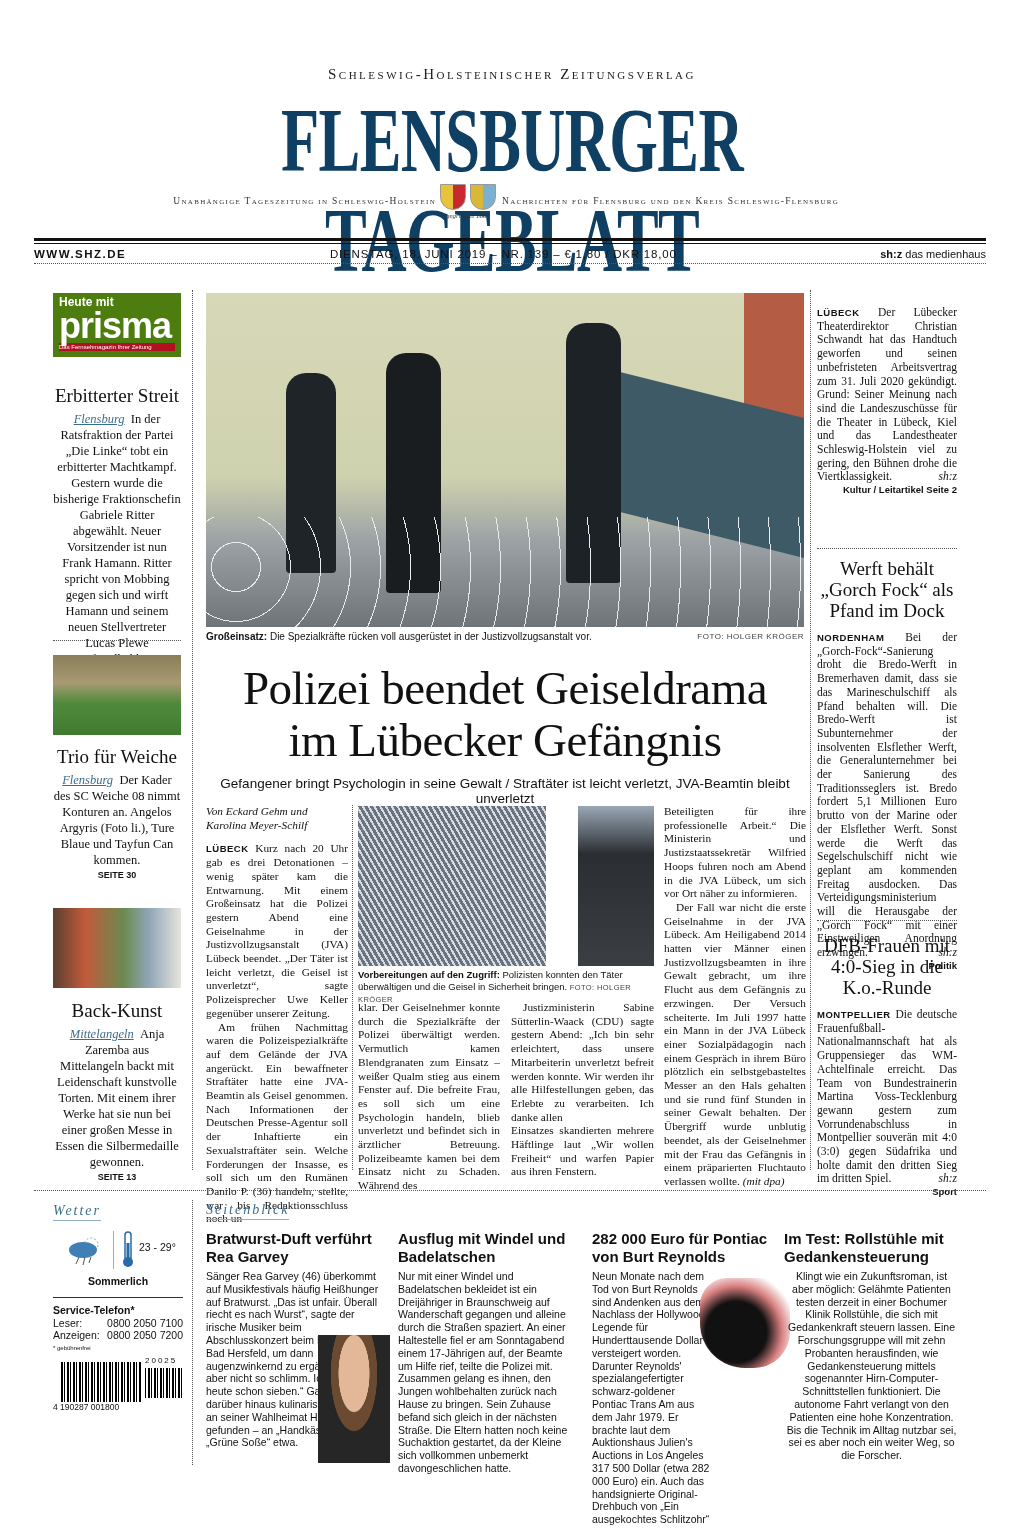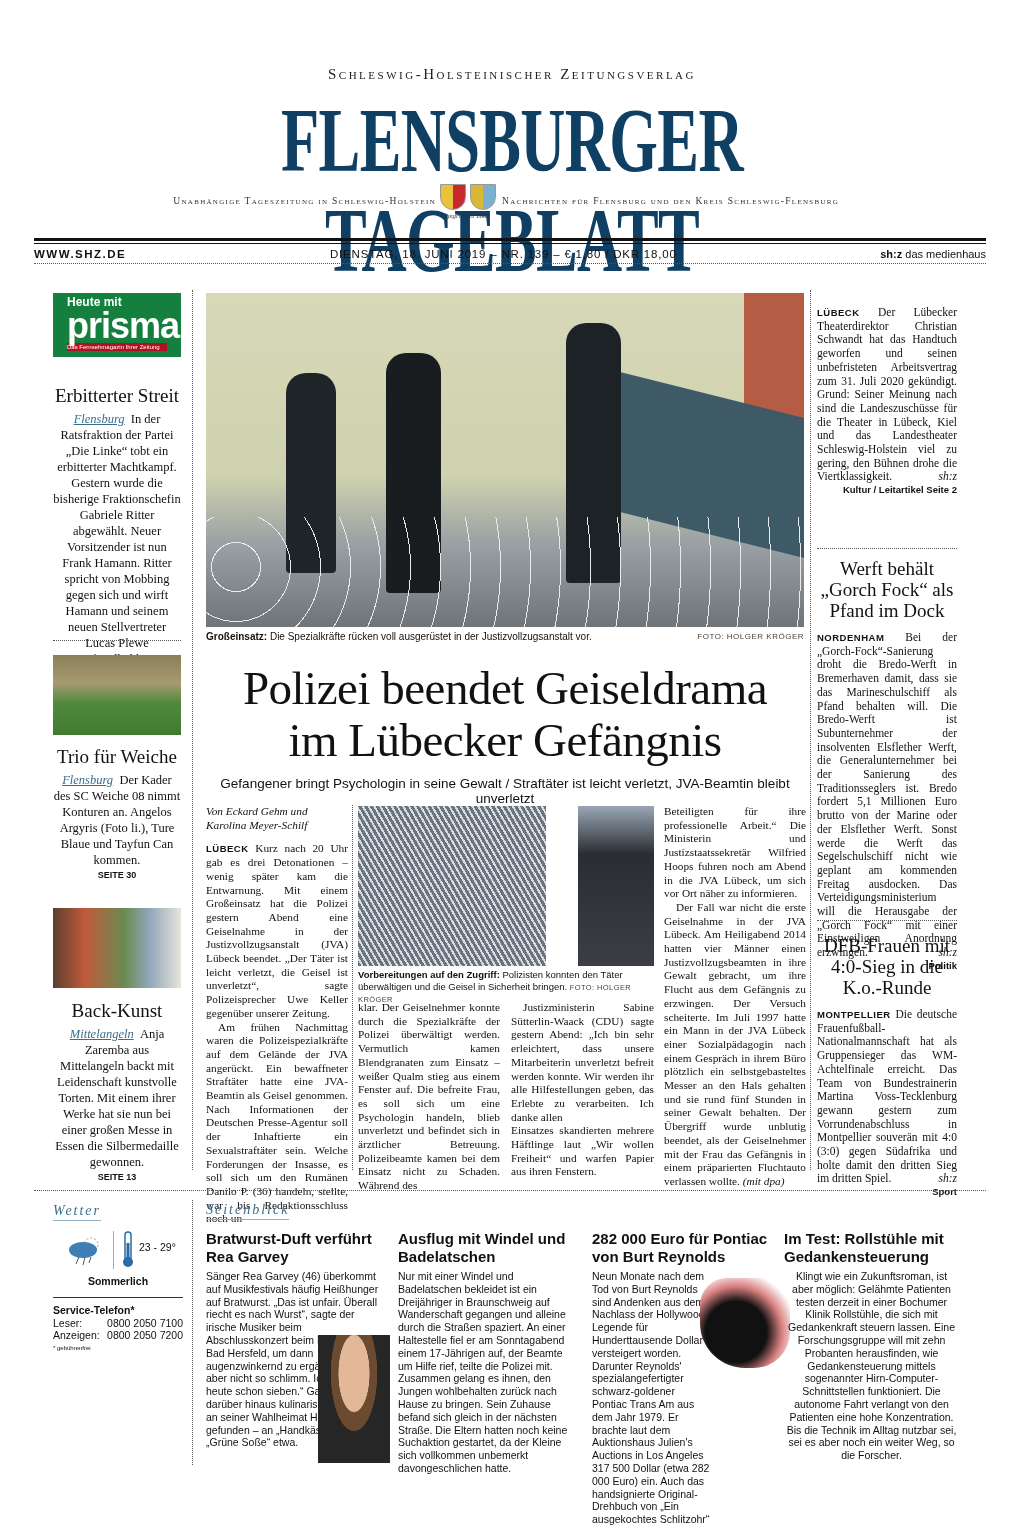--- a/index.html
+++ b/index.html
@@ -11,21 +11,21 @@
 .masthead{top:90px;left:0;width:1024px;text-align:center;font-family:"Liberation Serif",serif;font-weight:bold;font-size:92px;color:#0f3f63;letter-spacing:-1px;transform:scaleX(0.68);transform-origin:center;line-height:100px}
 .tag{top:196px;font-size:9.5px;letter-spacing:1.3px;font-variant:small-caps;color:#333}
 .crests{top:184px;left:440px;width:56px;height:26px;display:flex;gap:4px}
 .crest{width:26px;height:26px;border-radius:0 0 13px 13px;border:1px solid #999}
 .gegr{top:212px;left:440px;width:56px;text-align:center;font-size:7px;font-style:italic;color:#333}
 .rule-thick{top:238px;left:34px;width:952px;height:3px;background:#111}
 .rule-thin{top:243px;left:34px;width:952px;height:1px;background:#111}
 .dateline{top:246px;left:34px;width:952px;height:18px;font-size:11.5px;letter-spacing:.8px}
 .dotted{border-bottom:1px dotted #555}
 .vdot{border-left:1px dotted #555}
-.prisma{top:293px;left:53px;width:128px;height:64px;background:#15803d;color:#fff;padding:3px 14px}
+.prisma{top:293px;left:53px;width:128px;height:64px;background:#4d7c0f;color:#fff;padding:3px 6px}
 .prisma .h{font-size:12px;font-weight:bold;line-height:13px}
 .prisma .p{font-size:36px;font-weight:bold;line-height:34px;letter-spacing:-1px}
 .prisma .s{font-size:6px;line-height:8px;background:#b01020}
 .lhead{font-size:19px;text-align:center;line-height:22px}
 .ltext{font-size:12.5px;line-height:16px;text-align:center}
 .loc{color:#3a6d8c;font-style:italic;text-decoration:underline}
 .seite{font-size:9px;font-weight:bold;text-align:center;margin-top:2px;font-family:"Liberation Sans",sans-serif}
 .rhead{font-size:19px;text-align:center;line-height:21px}
 .rtext{font-size:11.5px;line-height:13.7px;text-align:justify}
 .caps{font-family:"Liberation Sans",sans-serif;font-weight:bold;font-size:9.5px;letter-spacing:.5px}
@@ -177,20 +177,26 @@
     <div style="display:flex;justify-content:space-between">
         <span>Leser:</span>
         <span>0800 2050 7100</span>
       </div>
     <div style="display:flex;justify-content:space-between">
         <span>Anzeigen:</span>
         <span>0800 2050 7200</span>
       </div>
     <div style="font-size:6px">* gebührenfrei</div>
   </div>
+  <div style="position:relative;height:58px;margin-top:2px">
+    <div class="abs" style="left:8px;top:6px;width:80px;height:40px;background:repeating-linear-gradient(90deg,#000 0 2px,#fff 2px 3px,#000 3px 4px,#fff 4px 6px)"></div>
+    <div class="abs sans" style="left:92px;top:0;font-size:8px;letter-spacing:2px">20025</div>
+    <div class="abs" style="left:92px;top:12px;width:38px;height:30px;background:repeating-linear-gradient(90deg,#000 0 1px,#fff 1px 3px,#000 3px 5px,#fff 5px 6px)"></div>
+    <div class="abs sans" style="left:0;top:46px;font-size:8.5px">4 190287 001800</div>
+  </div>
 </div>
 
 <div class="abs sectlabel serif" style="left:206px;top:1202px">Seitenblick</div>
 
 <div class="abs" style="left:206px;top:1230px;width:180px">
   <div class="bhead">Bratwurst-Duft verführt Rea Garvey</div>
   <div class="btext" style="margin-top:4px;padding-right:4px">Sänger Rea Garvey (46) überkommt auf Musikfestivals häufig Heißhunger auf Bratwurst. „Das ist unfair. Überall riecht es nach Wurst“, sagte der irische Musiker beim Abschlusskonzert beim Hessentag in Bad Hersfeld, um dann augenzwinkernd zu ergänzen: „Ist aber nicht so schlimm. Ich hatte heute schon sieben.“ Garvey hat darüber hinaus kulinarisch Gefallen an seiner Wahlheimat Hessen gefunden – an „Handkäse“ und „Grüne Soße“ etwa.</div>
 </div>
 <div class="abs photo" style="left:318px;top:1335px;width:72px;height:128px;background:radial-gradient(ellipse at 50% 30%,#e3b898 0 30%,#6a4a30 31% 45%,#262626 46%)"></div>
 

